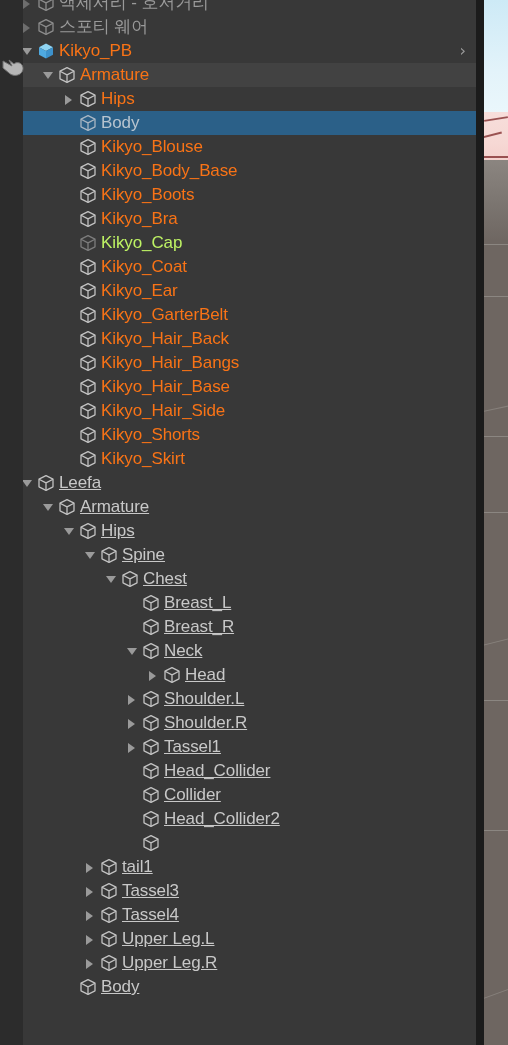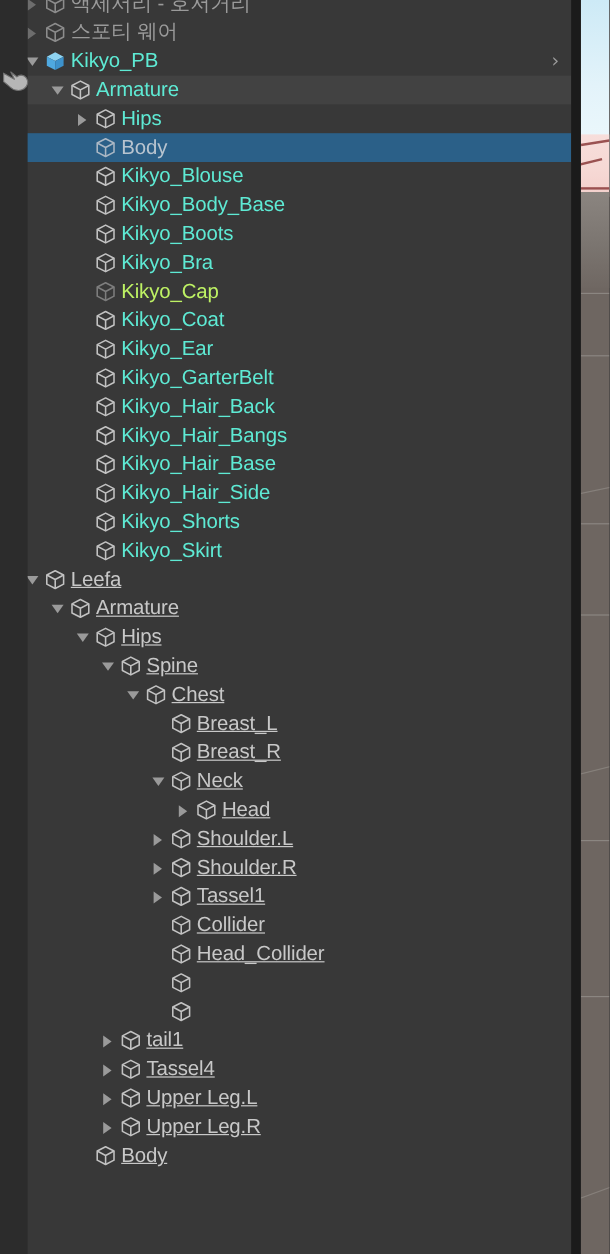--- a/index.html
+++ b/index.html
@@ -92,21 +92,21 @@
   }
   .cube svg { position: absolute; left: 1px; top: 3px; }
 
   .label {
     flex: 0 0 auto;
     font-size: 17px;
     line-height: 24px;
     padding-left: 3px;
     letter-spacing: -0.1px;
   }
-  .label.prefab   { color: #5eead4; }
+  .label.prefab   { color: #f97316; }
   .label.plain    { color: #c8c8c8; text-decoration: underline; }
   .label.korean   { color: #9a9a9a; }
   .label.disabled { color: #bef264; }
   .label.selected { color: #b8c4cf; }
 
   .row-chevron {
     position: absolute;
     right: 10px;
     top: 0;
     height: 24px;
@@ -573,42 +573,43 @@
         </div>
         <div class="row">
           <div class="indent" style="width: 124px;"></div>
           <div class="twisty"></div>
           <div class="cube">
             <svg width="18" height="18" viewBox="0 0 18 18">
               <path d="M9 1.6 L16 5.2 L16 12.8 L9 16.4 L2 12.8 L2 5.2 Z" fill="none" stroke="#c2c2c2" stroke-width="1.3" stroke-linejoin="round"></path>
               <path d="M2 5.2 L9 8.9 L16 5.2 M9 8.9 L9 16.4" fill="none" stroke="#c2c2c2" stroke-width="1.3" stroke-linejoin="round"></path>
             </svg>
           </div>
+          <div class="label plain">Head_Collider</div>
+        </div>
+        <div class="row">
+          <div class="indent" style="width: 124px;"></div>
+          <div class="twisty"></div>
+          <div class="cube">
+            <svg width="18" height="18" viewBox="0 0 18 18">
+              <path d="M9 1.6 L16 5.2 L16 12.8 L9 16.4 L2 12.8 L2 5.2 Z" fill="none" stroke="#c2c2c2" stroke-width="1.3" stroke-linejoin="round"></path>
+              <path d="M2 5.2 L9 8.9 L16 5.2 M9 8.9 L9 16.4" fill="none" stroke="#c2c2c2" stroke-width="1.3" stroke-linejoin="round"></path>
+            </svg>
+          </div>
           <div class="label plain">Collider</div>
         </div>
         <div class="row">
           <div class="indent" style="width: 124px;"></div>
           <div class="twisty"></div>
           <div class="cube">
             <svg width="18" height="18" viewBox="0 0 18 18">
               <path d="M9 1.6 L16 5.2 L16 12.8 L9 16.4 L2 12.8 L2 5.2 Z" fill="none" stroke="#c2c2c2" stroke-width="1.3" stroke-linejoin="round"></path>
               <path d="M2 5.2 L9 8.9 L16 5.2 M9 8.9 L9 16.4" fill="none" stroke="#c2c2c2" stroke-width="1.3" stroke-linejoin="round"></path>
             </svg>
           </div>
-          <div class="label plain">Head_Collider</div>
-        </div>
-        <div class="row">
-          <div class="indent" style="width: 124px;"></div>
-          <div class="twisty"></div>
-          <div class="cube">
-            <svg width="18" height="18" viewBox="0 0 18 18">
-              <path d="M9 1.6 L16 5.2 L16 12.8 L9 16.4 L2 12.8 L2 5.2 Z" fill="none" stroke="#c2c2c2" stroke-width="1.3" stroke-linejoin="round"></path>
-              <path d="M2 5.2 L9 8.9 L16 5.2 M9 8.9 L9 16.4" fill="none" stroke="#c2c2c2" stroke-width="1.3" stroke-linejoin="round"></path>
-            </svg>
-          </div>
+          <div class="label plain">Head_Collider2</div>
         </div>
         <div class="row">
           <div class="indent" style="width: 124px;"></div>
           <div class="twisty"></div>
           <div class="cube">
             <svg width="18" height="18" viewBox="0 0 18 18">
               <path d="M9 1.6 L16 5.2 L16 12.8 L9 16.4 L2 12.8 L2 5.2 Z" fill="none" stroke="#c2c2c2" stroke-width="1.3" stroke-linejoin="round"></path>
               <path d="M2 5.2 L9 8.9 L16 5.2 M9 8.9 L9 16.4" fill="none" stroke="#c2c2c2" stroke-width="1.3" stroke-linejoin="round"></path>
             </svg>
           </div>
@@ -618,20 +619,33 @@
           <div class="twisty closed">
             <span class="tri"></span>
           </div>
           <div class="cube">
             <svg width="18" height="18" viewBox="0 0 18 18">
               <path d="M9 1.6 L16 5.2 L16 12.8 L9 16.4 L2 12.8 L2 5.2 Z" fill="none" stroke="#c2c2c2" stroke-width="1.3" stroke-linejoin="round"></path>
               <path d="M2 5.2 L9 8.9 L16 5.2 M9 8.9 L9 16.4" fill="none" stroke="#c2c2c2" stroke-width="1.3" stroke-linejoin="round"></path>
             </svg>
           </div>
           <div class="label plain">tail1</div>
+        </div>
+        <div class="row">
+          <div class="indent" style="width: 82px;"></div>
+          <div class="twisty closed">
+            <span class="tri"></span>
+          </div>
+          <div class="cube">
+            <svg width="18" height="18" viewBox="0 0 18 18">
+              <path d="M9 1.6 L16 5.2 L16 12.8 L9 16.4 L2 12.8 L2 5.2 Z" fill="none" stroke="#c2c2c2" stroke-width="1.3" stroke-linejoin="round"></path>
+              <path d="M2 5.2 L9 8.9 L16 5.2 M9 8.9 L9 16.4" fill="none" stroke="#c2c2c2" stroke-width="1.3" stroke-linejoin="round"></path>
+            </svg>
+          </div>
+          <div class="label plain">Tassel3</div>
         </div>
         <div class="row">
           <div class="indent" style="width: 82px;"></div>
           <div class="twisty closed">
             <span class="tri"></span>
           </div>
           <div class="cube">
             <svg width="18" height="18" viewBox="0 0 18 18">
               <path d="M9 1.6 L16 5.2 L16 12.8 L9 16.4 L2 12.8 L2 5.2 Z" fill="none" stroke="#c2c2c2" stroke-width="1.3" stroke-linejoin="round"></path>
               <path d="M2 5.2 L9 8.9 L16 5.2 M9 8.9 L9 16.4" fill="none" stroke="#c2c2c2" stroke-width="1.3" stroke-linejoin="round"></path>

